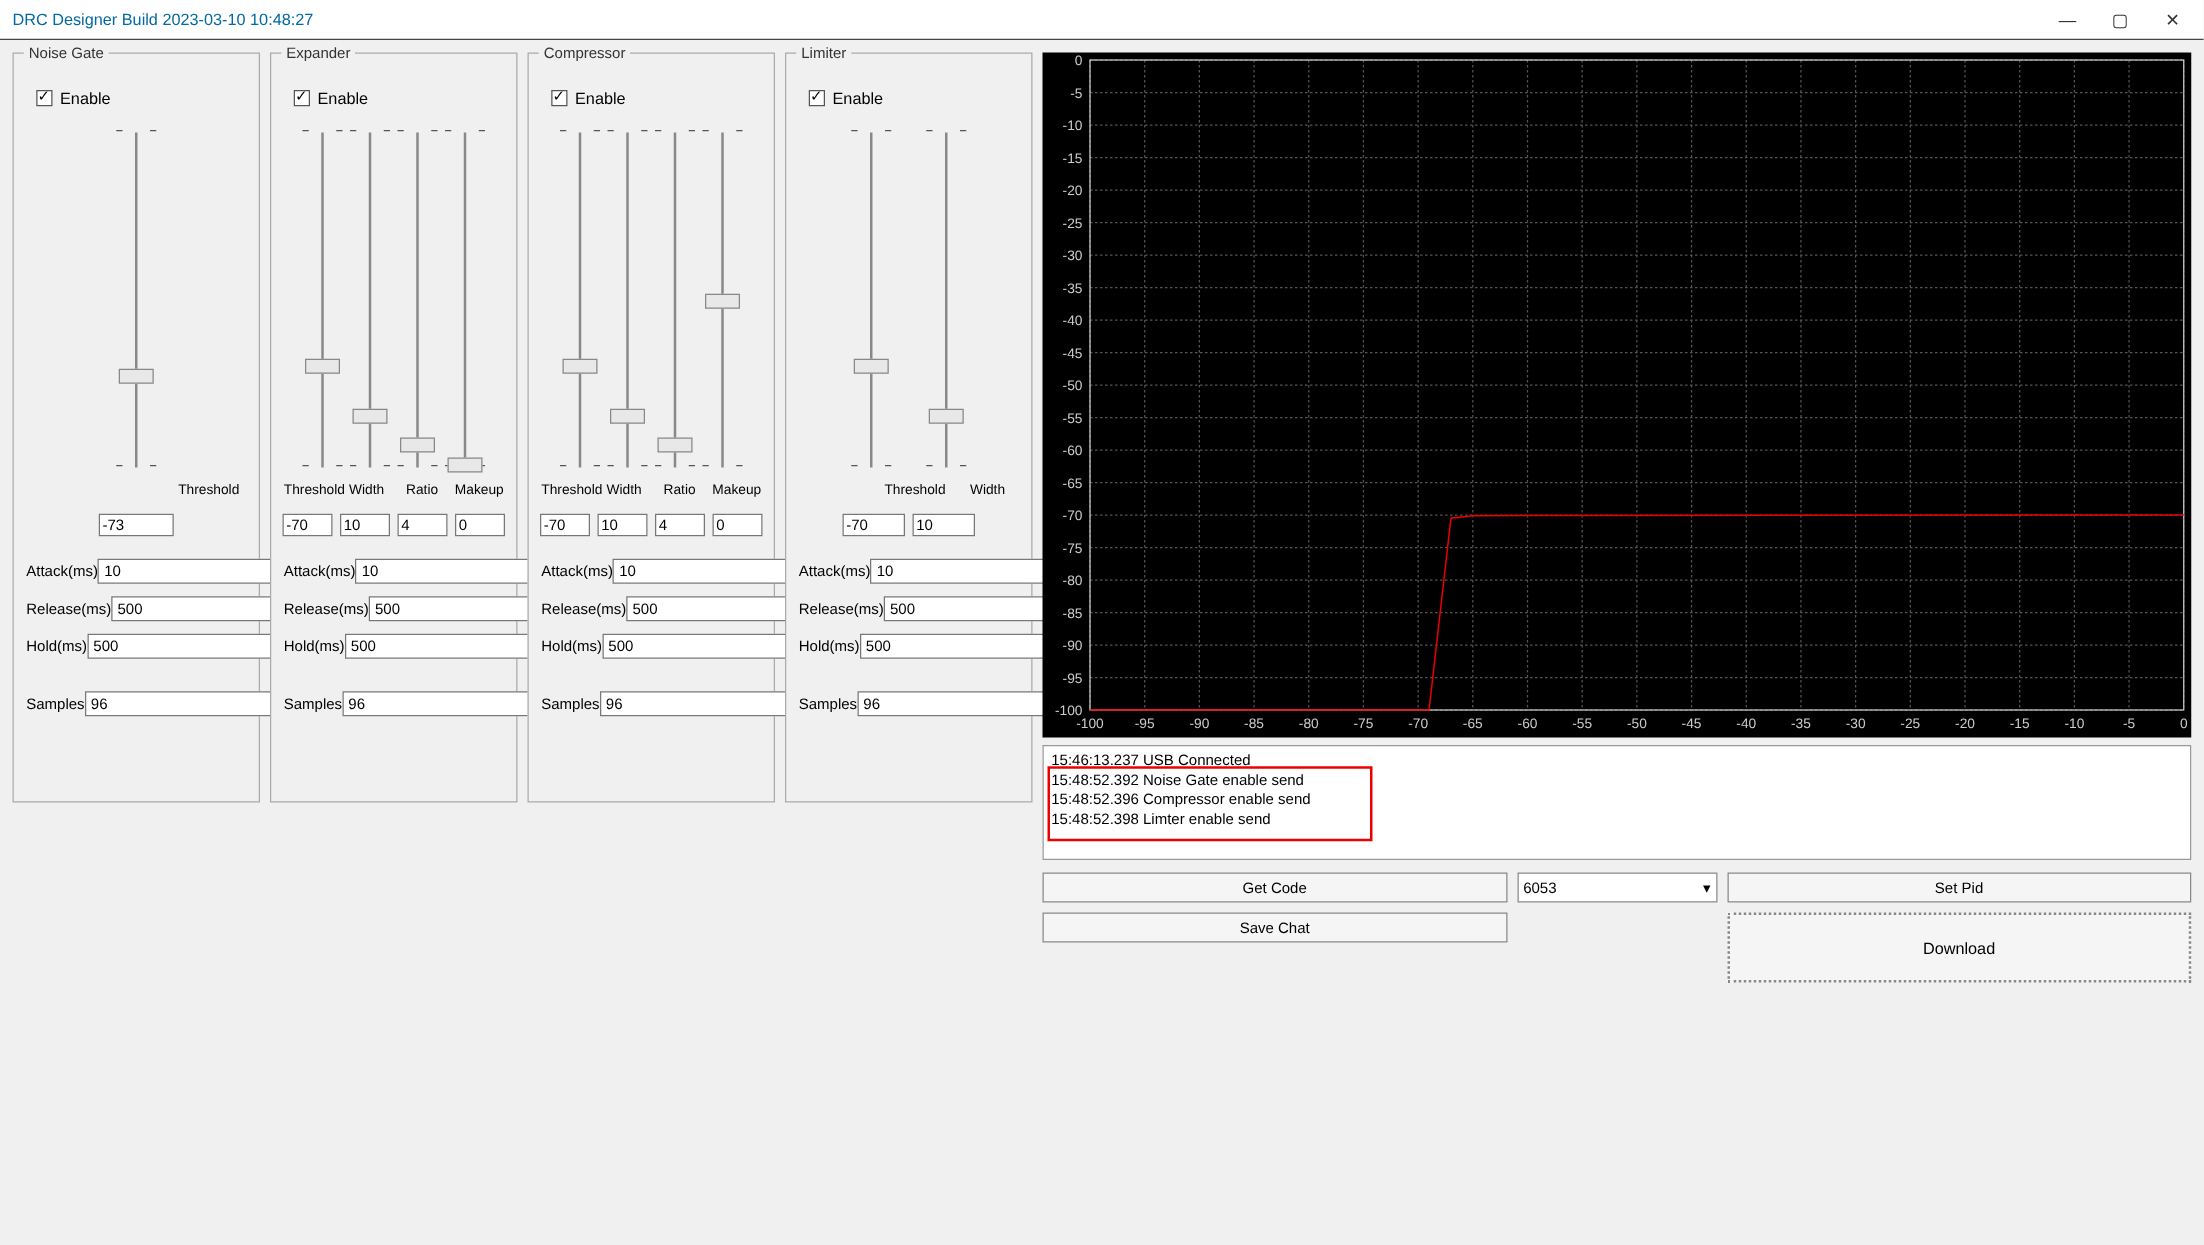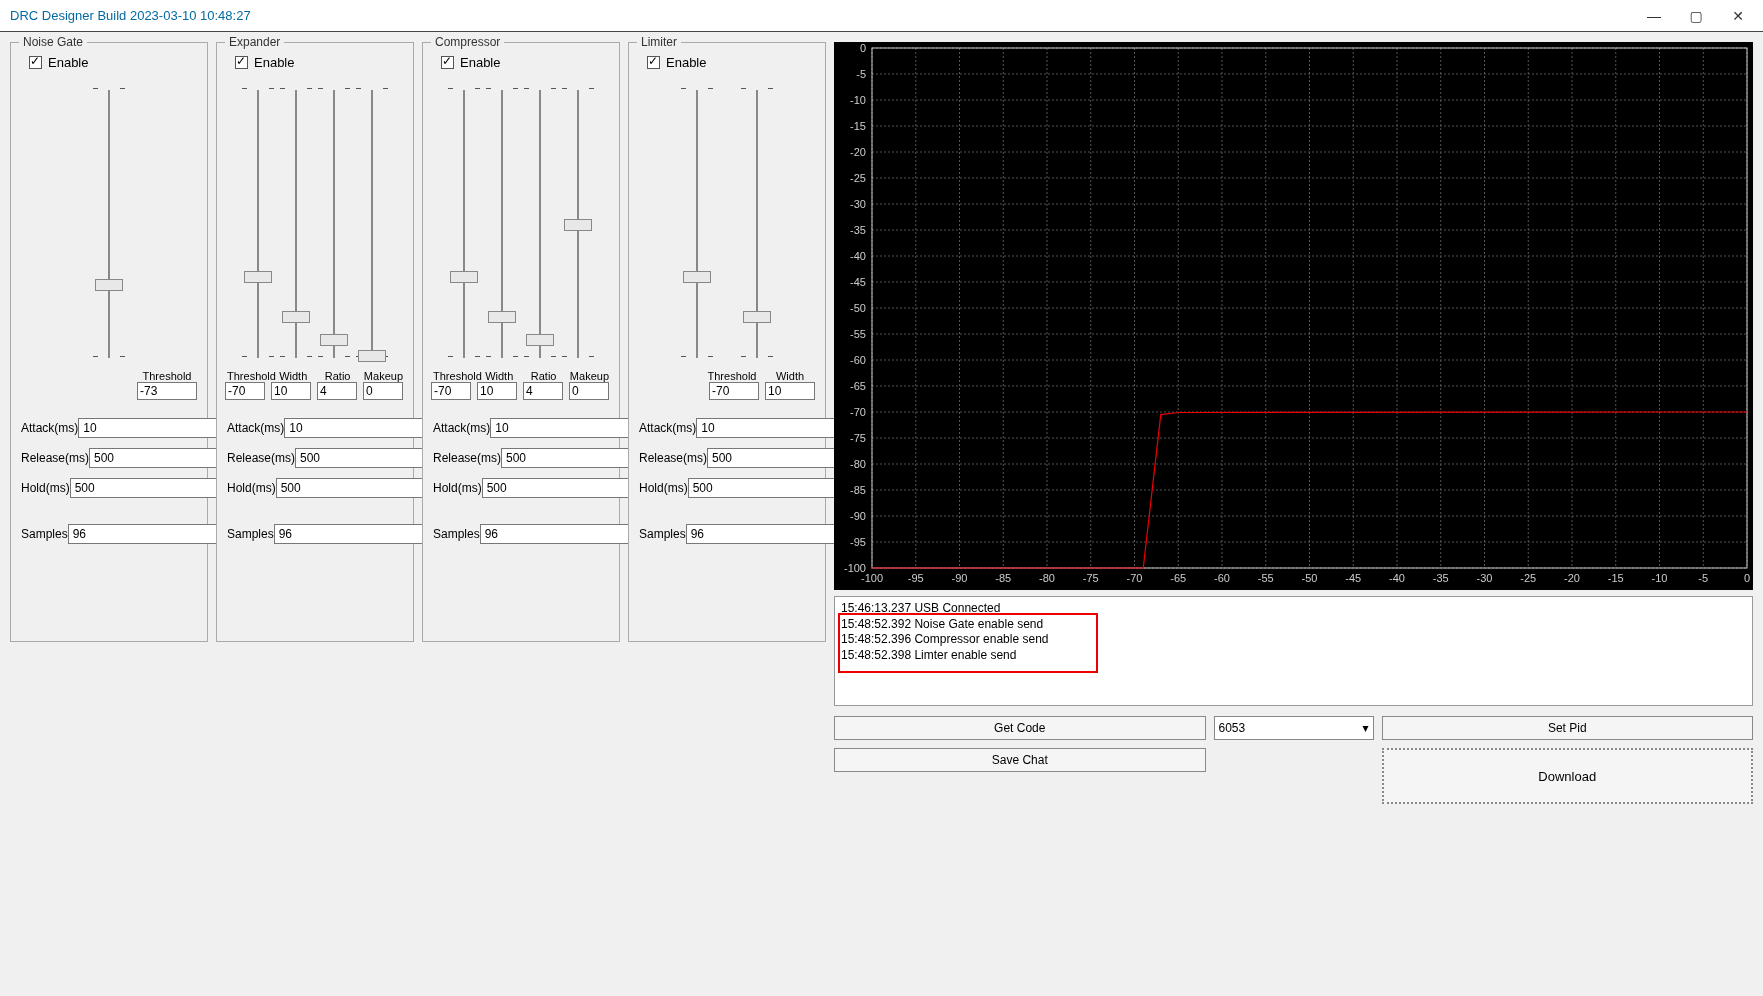--- a/index.html
+++ b/index.html
@@ -10,59 +10,59 @@
 .win-controls { display: flex; gap: 28px; align-items: center; padding-right: 8px; }
 .win-btn { width: 14px; height: 14px; display: flex; align-items: center; justify-content: center; cursor: default; font-size: 14px; color: #333; }
 
 .content { display: flex; padding: 10px; gap: 8px; height: calc(100% - 32px); }
 .left { display: flex; gap: 8px; }
 .right { flex: 1; display: flex; flex-direction: column; gap: 6px; }
 
 .panel { border: 1px solid #aaa; background: #f0f0f0; width: 198px; height: 600px; position: relative; padding: 12px 10px 10px 10px; }
 .panel-label { position: absolute; top: -8px; left: 8px; background: #f0f0f0; padding: 0 4px; color: #333; font-size: 12px; }
 
-.enable-row { display: flex; align-items: center; gap: 6px; margin: 0 0 14px 8px; font-size: 13px; }
+.enable-row { display: flex; align-items: center; gap: 6px; margin: 16px 0 14px 8px; font-size: 13px; }
 .checkbox { width: 13px; height: 13px; border: 1px solid #555; background: #fff; position: relative; }
 .checkbox.checked::after { content:"✓"; position:absolute; top:-3px; left:0; font-size:12px; color:#000; }
 
 .sliders { display: flex; justify-content: center; gap: 18px; margin-bottom: 6px; }
 .sliders.one { justify-content: center; }
 .sliders.two { justify-content: center; gap: 40px; }
 .slider-col { display: flex; flex-direction: column; align-items: center; }
 .slider { width: 20px; height: 280px; position: relative; }
 .track { position: absolute; left: 9px; top: 6px; width: 2px; height: 268px; background: #888; }
 .tick { position: absolute; width: 5px; height: 1px; background: #555; }
 .tick.l { left: -6px; } .tick.r { right: -6px; }
 .thumb { position: absolute; left: -4px; width: 28px; height: 12px; background: #e8e8e8; border: 1px solid #888; }
 
 .val-labels { display: flex; justify-content: flex-end; gap: 8px; margin-top: 4px; font-size: 11px; }
 .val-labels.one span { width: 60px; text-align: center; }
 .val-labels.two span { width: 50px; text-align: center; }
 .val-labels.four span { width: 40px; text-align: center; }
 
-.val-inputs { display: flex; justify-content: flex-end; gap: 6px; margin-top: 0; }
+.val-inputs { display: flex; justify-content: center; gap: 6px; margin-top: 13px; }
 .val-inputs input { width: 40px; height: 18px; border: 1px solid #777; font-size: 12px; padding: 0 2px; background:#fff; }
 .val-inputs.one input { width: 60px; }
 .val-inputs.two input { width: 50px; }
 
 .form-rows { margin-top: 18px; }
 .form-row { display: flex; align-items: center; margin-bottom: 10px; }
 .form-row label { width: 80px; font-size: 12px; color: #000; }
 .form-row input { flex: 1; height: 20px; border: 1px solid #777; background:#fff; padding: 0 4px; font-size: 12px; }
 
 
 .chart-wrap { height: 548px; position: relative; }
 .chart-bg { position: absolute; inset: 0; background: #000; }
 .chart-svg { position: absolute; inset: 0; }
 .ytick, .xtick { fill: #ccc; font-size: 11px; }
 .grid-line { stroke: #555; stroke-width: 1; stroke-dasharray: 2 2; }
 .axis-line { stroke: #ccc; stroke-width: 1; }
 .curve { stroke: #e00; stroke-width: 1.2; fill: none; }
 
-.log { height: 110px; border: 1px solid #999; background: #fff; padding: 4px 6px; font-size: 12px; line-height: 1.3; overflow-y: auto; position: relative; }
+.log { height: 92px; border: 1px solid #999; background: #fff; padding: 4px 6px; font-size: 12px; line-height: 1.3; overflow-y: auto; position: relative; }
 .log-highlight { position:absolute; left:3px; top:16px; width:260px; height:60px; border:2px solid #e00; pointer-events:none; }
 .btn { flex: 1; height: 24px; border: 1px solid #888; background: #f5f5f5; font-size: 12px; display:flex; align-items:center; justify-content:center; }
 .pid-select { width: 160px; height: 24px; border: 1px solid #888; background: #fff; padding: 0 4px; display:flex; align-items:center; justify-content:space-between; }
 .download-btn { height: 56px; border: 2px dotted #888; background: #f5f5f5; display:flex; align-items:center; justify-content:center; font-size: 13px; flex:1; }
 
 .bottom-grid { display:grid; grid-template-columns: 1fr 160px 1fr; grid-template-rows: auto auto; gap:8px; margin-top:4px;}
 </style>
 </head>
 <body>
 

